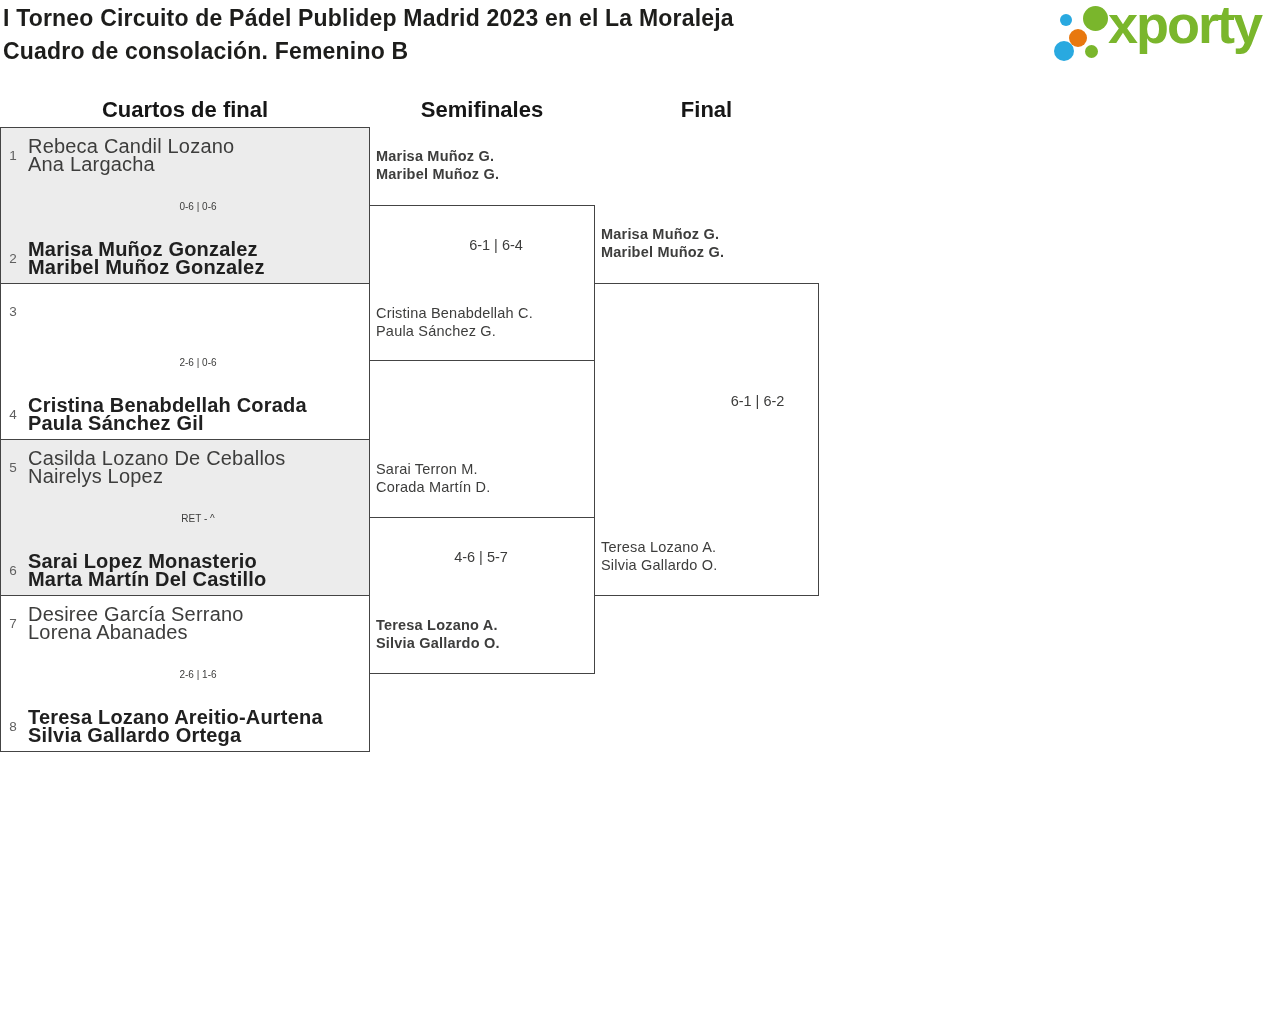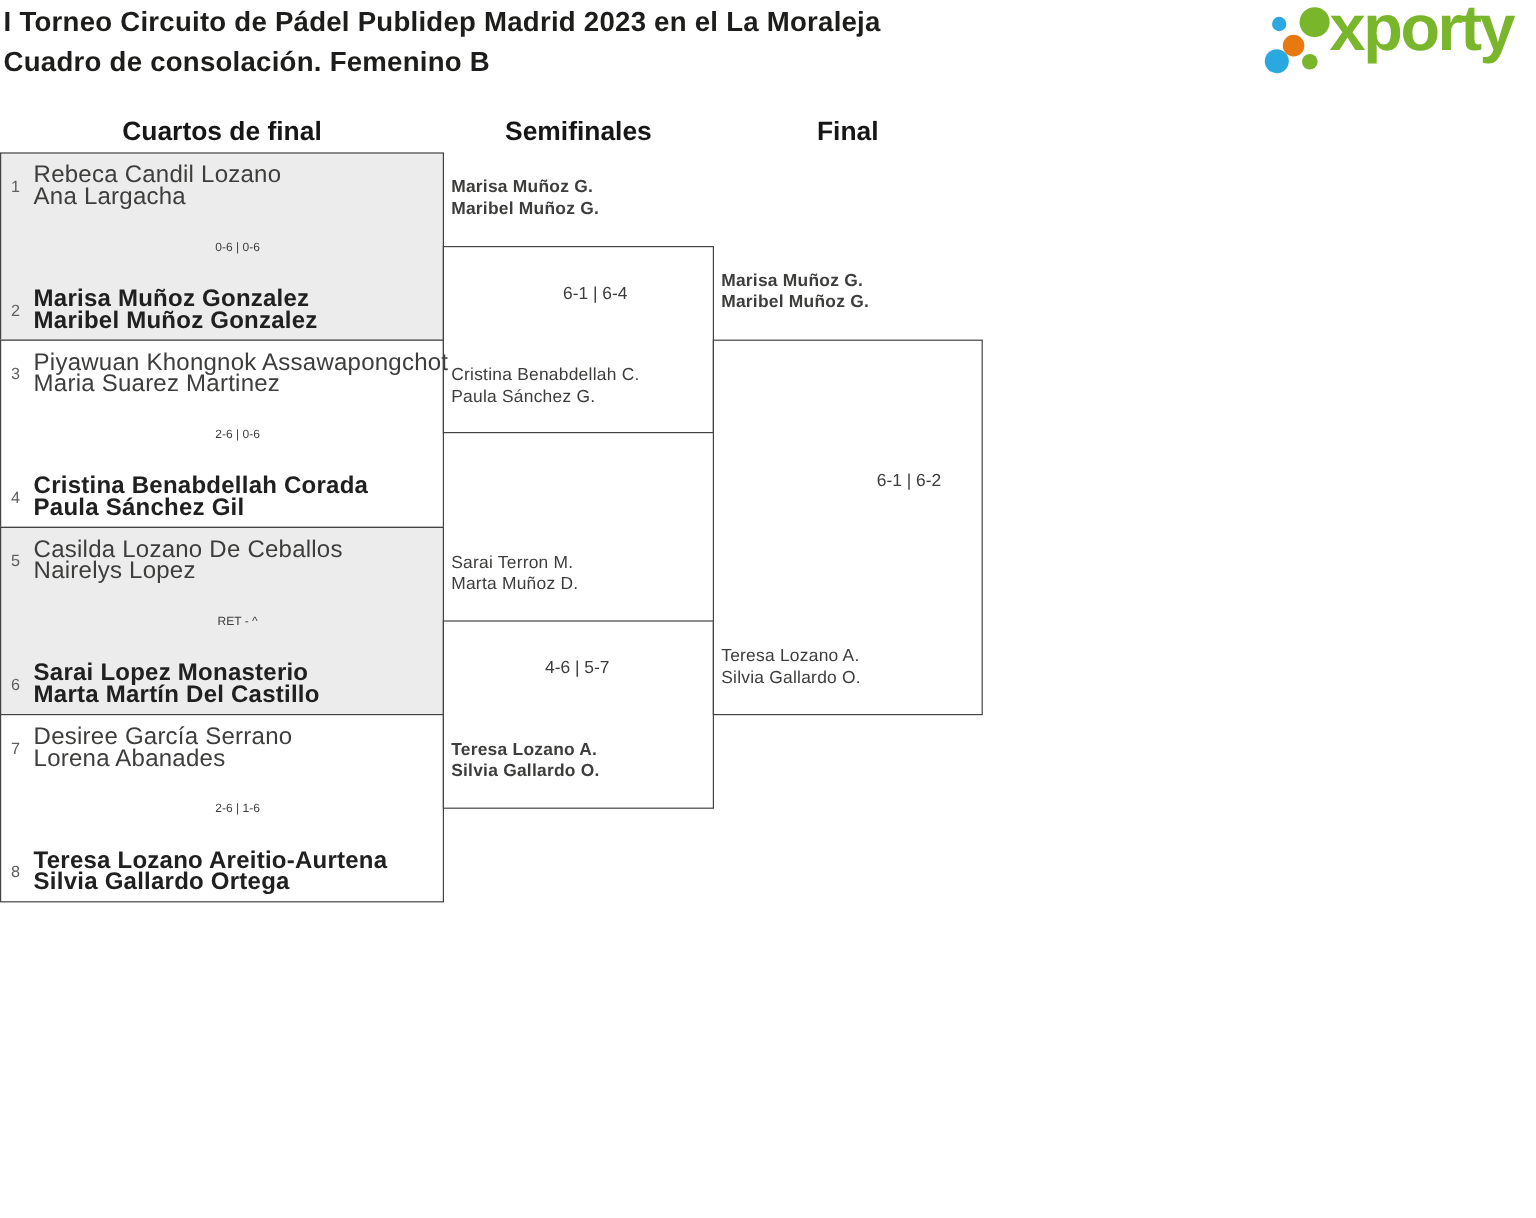--- a/index.html
+++ b/index.html
@@ -72,24 +72,20 @@
     <div class="score">0-6 | 0-6</div>
     <div class="team tb winner">
       <div>Marisa Muñoz Gonzalez</div>
       <div>Maribel Muñoz Gonzalez</div>
     </div>
     <div class="seed sb">2</div>
   </div>
 
   <div class="qbox" style="top:283px;">
     <div class="seed st">3</div>
-    <div class="team tt">
-      <div>Piyawuan Khongnok Assawapongchot</div>
-      <div>Maria Suarez Martinez</div>
-    </div>
     <div class="score">2-6 | 0-6</div>
     <div class="team tb winner">
       <div>Cristina Benabdellah Corada</div>
       <div>Paula Sánchez Gil</div>
     </div>
     <div class="seed sb">4</div>
   </div>
 
   <div class="qbox shaded" style="top:439px;">
     <div class="seed st">5</div>
@@ -129,21 +125,21 @@
     <div>Maribel Muñoz G.</div>
   </div>
   <div class="fscore" style="left:369px; top:236px; width:226px;">6-1 | 6-4</div>
   <div class="flabel" style="left:376px; top:304px;">
     <div>Cristina Benabdellah C.</div>
     <div>Paula Sánchez G.</div>
   </div>
 
   <div class="flabel" style="left:376px; top:460px;">
     <div>Sarai Terron M.</div>
-    <div>Marta Muñoz D.</div>
+    <div>Corada Martín D.</div>
   </div>
   <div class="fscore" style="left:369px; top:548px; width:196px;">4-6 | 5-7</div>
   <div class="flabel winner" style="left:376px; top:616px;">
     <div>Teresa Lozano A.</div>
     <div>Silvia Gallardo O.</div>
   </div>
 
   <div class="flabel winner" style="left:601px; top:225px;">
     <div>Marisa Muñoz G.</div>
     <div>Maribel Muñoz G.</div>

